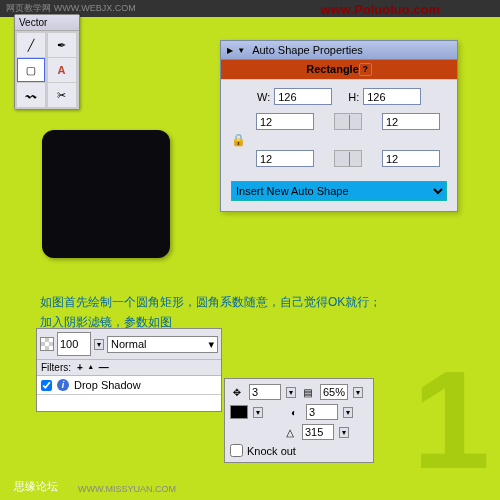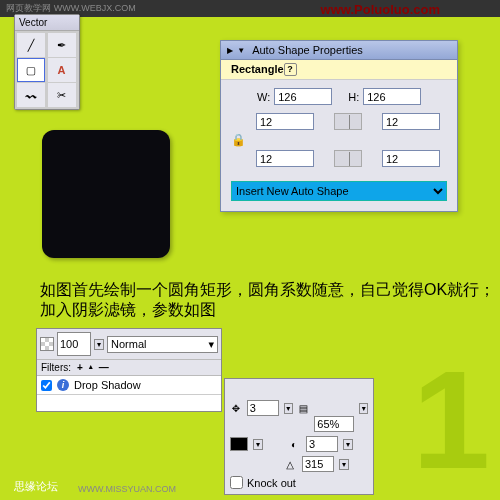--- a/index.html
+++ b/index.html
@@ -10,34 +10,34 @@
 .wm2 span{color:#888;font-size:9px}
 .vector-panel{position:absolute;top:14px;left:14px;width:66px;background:#e8e8f0;border:1px solid #888;border-radius:2px;box-shadow:1px 1px 3px rgba(0,0,0,.3)}
 .vector-title{background:linear-gradient(#dde,#ccd);padding:2px 4px;font-size:10px;border-bottom:1px solid #aaa}
 .vector-grid{display:grid;grid-template-columns:1fr 1fr;gap:1px;padding:2px;background:#ccc}
 .tool{width:28px;height:24px;background:#e8e8f0;display:flex;align-items:center;justify-content:center;border:1px solid #e8e8f0}
 .tool.sel{background:#fff;border:1px solid #4a6bdf}
 .preview{position:absolute;top:130px;left:42px;width:128px;height:128px;background:#0a0a0f;border-radius:12px;box-shadow:2px 2px 4px rgba(0,0,0,.3)}
 .shape-panel{position:absolute;top:40px;left:220px;width:238px;background:#e4e4ec;border:1px solid #7a8aaf;box-shadow:2px 2px 5px rgba(0,0,0,.2)}
 .shape-hdr{background:linear-gradient(#b8c6e8,#94a8d6);padding:3px 6px;font-size:11px;border-bottom:1px solid #7a8aaf;display:flex;align-items:center}
 .tri{font-size:8px;margin-right:4px}
-.shape-sub{background:#fef9c3;padding:3px 10px;font-weight:bold;border-bottom:1px solid #ccc;display:flex;justify-content:flex-start}
+.shape-sub{background:#c2410c;padding:3px 2px;font-weight:bold;border-bottom:1px solid #ccc;display:flex;justify-content:center}
 .help{width:13px;height:13px;border:1px solid #888;border-radius:2px;text-align:center;font-size:9px;line-height:11px}
 .shape-body{padding:8px 10px}
 .wh-row{display:flex;gap:16px;margin-bottom:8px;margin-left:26px}
 .wh-row label{display:flex;align-items:center;gap:4px}
 .num-input{width:58px;height:17px;border:1px solid #7a8aaf;padding:4px 3px;font-size:11px}
 .corners{display:flex;align-items:center;gap:6px}
 .lock{font-size:12px;margin-right:4px}
 .corner-grid{display:grid;grid-template-columns:auto auto auto;gap:20px;align-items:center}
 .corner-sep{width:28px;height:17px;background:#d8d8e0;border:1px solid #aaa;position:relative}
 .corner-sep::before{content:"";position:absolute;width:10px;height:14px;border-right:1px solid #888;left:4px;top:1px}
 .shape-insert{padding:6px 10px 10px}
 .shape-insert select{width:100%;height:20px;border:1px solid #14b8a6;background:#0ea5e9;font-size:11px}
-.cn-text{position:absolute;top:280px;left:40px;color:#000000;font-size:16px;font-family:SimSun,sans-serif;line-height:20px}
+.cn-text{position:absolute;top:292px;left:40px;color:#0369a1;font-size:12px;font-family:SimSun,sans-serif;line-height:20px}
 .filter-panel{position:absolute;top:328px;left:36px;background:#e4e4ec;border:1px solid #888;width:186px}
 .filter-top{display:flex;align-items:center;padding:3px;border-bottom:1px solid #bbb;gap:3px}
 .alpha-box{width:14px;height:14px;background:repeating-conic-gradient(#ccc 0 25%,#fff 0 50%) 0 0/8px 8px;border:1px solid #888}
 .opacity-in{width:34px;height:17px;border:1px solid #888;padding:11px 2px;font-size:11px}
 .dd{width:10px;text-align:center;border:1px solid #888;font-size:8px;background:#e0e0ea}
 .blend{flex:1;height:17px;border:1px solid #888;padding:0 3px;font-size:11px;background:#fff;display:flex;align-items:center;justify-content:space-between}
 .filter-lbl{padding:2px 4px;font-size:10px;border-bottom:1px solid #bbb;display:flex;align-items:flex-start;gap:6px}
 .filter-row{display:flex;align-items:center;padding:3px 4px;gap:5px;background:#fff;border-bottom:1px solid #ccc}
 .filter-row .chk{width:11px;height:11px}
 .info-ico{width:12px;height:12px;border-radius:50%;background:#3a6fd8;color:#fff;font-size:9px;text-align:center;line-height:12px;font-style:italic;font-weight:bold}
@@ -136,21 +136,21 @@
   </div>
   <div class="filter-empty"></div>
 </div>
 
 <div class="shadow-panel">
   <div class="sp-row">
     <span class="sp-ico">✥</span>
     <input class="sp-in" value="3" style="">
     <div class="dd">▾</div>
     <span class="sp-ico">▤</span>
-    <input class="sp-in" style="width: 40px; margin-top: 32px;" value="65%">
+    <input class="sp-in" style="width: 28px;" value="65%">
     <div class="dd">▾</div>
   </div>
   <div class="sp-row">
     <div class="swatch"></div>
     <div class="dd">▾</div>
     <span style="width:14px"></span>
     <span class="sp-ico">◐</span>
     <input class="sp-in" value="3" style="">
     <div class="dd">▾</div>
   </div>

